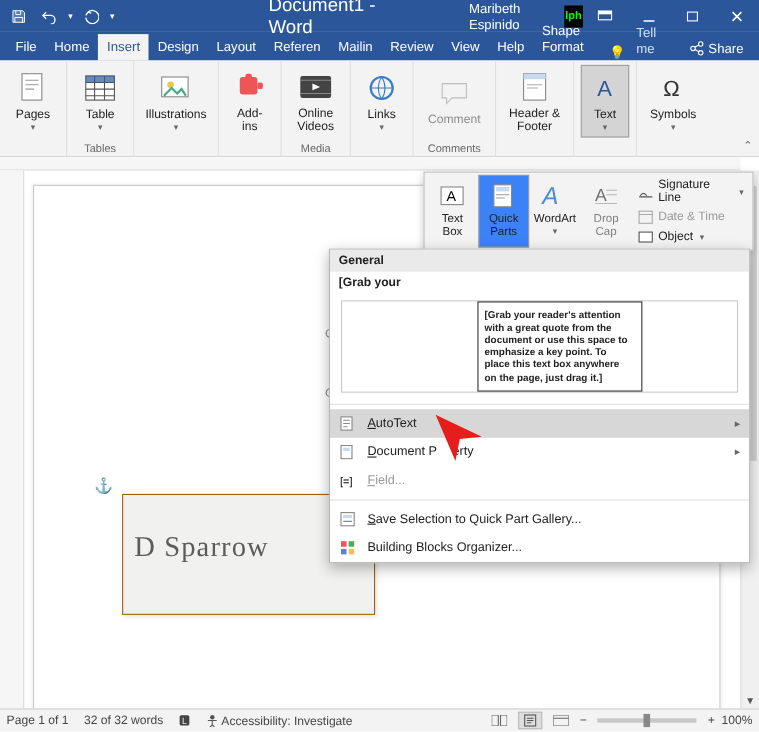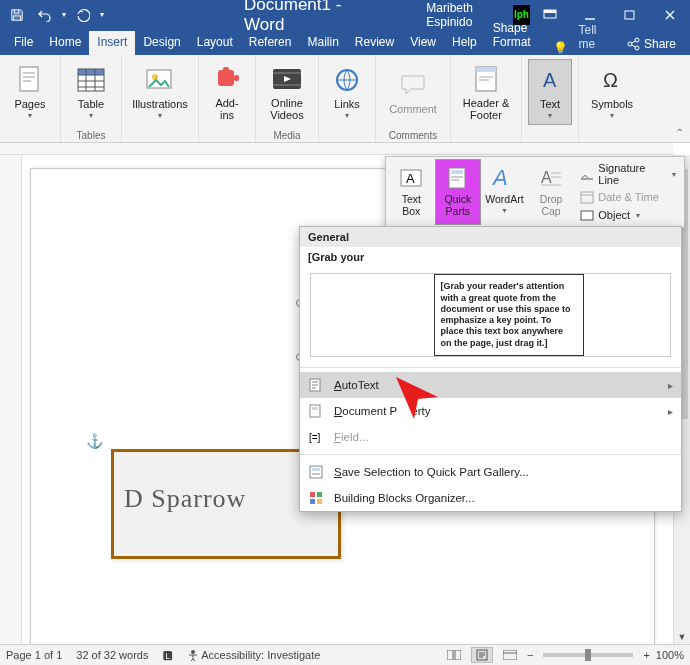--- a/index.html
+++ b/index.html
@@ -28,21 +28,21 @@
 .btn-lg .lbl { font-size:11px; text-align:center; line-height:1.1; margin-top:2px;}
 .btn-lg.active { background:#d4d4d4; border-color:#a0a0a0; }
 .btn-lg.disabled { opacity:0.5; cursor:default;}
 .group .glabel { font-size:10px; color:#666; text-align:center; padding:1px 0;}
 .caret { font-size:8px; color:#666; }
 .collapse-caret { position:absolute; right:6px; bottom:4px; font-size:10px; color:#666; cursor:pointer; }
 
 
 .ribbon2 { position:absolute; top:156px; left:385px; width:300px; background:#f3f3f3; border:1px solid #c0c0c0; box-shadow:0 3px 8px rgba(0,0,0,0.25); display:flex; padding:2px;}
 .btn-mid { display:flex; flex-direction:column; align-items:center; width:48px; height:66px; cursor:pointer; border:1px solid transparent; padding-top:4px;}
-.btn-mid.active { background:#d946ef; border-color:#999; }
+.btn-mid.active { background:#3b82f6; border-color:#999; }
 .btn-mid .ic { width:28px; height:28px; display:flex; align-items:center; justify-content:center; }
 .btn-mid .lbl { font-size:10.5px; text-align:center; line-height:1.1; margin-top:2px;}
 .menu-col { display:flex; flex-direction:column; gap:0px; padding:1px 2px; }
 .menu-item-sm { font-size:11px; padding:2px 4px; display:flex; align-items:center; gap:4px; cursor:pointer;}
 .menu-item-sm .caret { margin-left:2px;}
 .menu-item-sm .smic { width:14px; height:14px; display:flex; align-items:center; justify-content:center; }
 
 
 .gallery { position:absolute; top:226px; left:299px; width:383px; background:#fff; border:1px solid #b5b5b5; box-shadow:0 4px 12px rgba(0,0,0,0.3); z-index:20;}
 .gallery .ghdr { background:#eaeaea; font-weight:600; font-size:11px; padding:4px 8px;}
@@ -61,21 +61,21 @@
 .rulers { position:absolute; top:0; left:0; right:17px; height:12px; background:#f6f6f6; border-bottom:1px solid #ddd;}
 .vruler { position:absolute; top:12px; left:0; width:22px; bottom:0; background:#f6f6f6; border-right:1px solid #ddd;}
 .page { position:absolute; top:25px; left:30px; width:625px; height:590px; background:#fff; border:1px solid #c8c8c8; box-shadow:0 0 4px rgba(0,0,0,0.1);}
 .anchor { position:absolute; top:264px; left:55px; color:#3b6fa5; font-size:14px;}
 .handles-rect { position:absolute; top:130px; left:265px; }
 .h-dot { width:8px; height:8px; border:1px solid #7a7a7a; background:#fff; border-radius:50%; position:absolute;}
 .scrollbar-v { position:absolute; top:12px; right:0; bottom:0; width:17px; background:#f0f0f0; border-left:1px solid #ddd; }
 .scrollbar-v .thumb { position:absolute; top:14px; left:2px; right:2px; height:250px; background:#cfcfcf;}
 .scrollbar-v .arr { position:absolute; left:0; right:0; height:14px; display:flex; align-items:center; justify-content:center; color:#555; font-size:9px;}
 
-.sigbox { position:absolute; top:280px; left:80px; width:230px; height:110px; background:#f1f1ef; border:3px solid #a16207; box-shadow:2px 2px 4px rgba(0,0,0,0.1);}
+.sigbox { position:absolute; top:280px; left:80px; width:230px; height:110px; background:#f1f1ef; border:1px solid #a16207; box-shadow:2px 2px 4px rgba(0,0,0,0.1);}
 .sigtext { font-family:"Brush Script MT","Segoe Script",cursive; font-size:26px; color:#5c5c5c; padding:32px 8px 0 10px; letter-spacing:1px;}
 
 
 .status { position:absolute; bottom:0; left:0; right:0; height:21px; background:#f3f3f3; border-top:1px solid #d0d0d0; display:flex; align-items:center; font-size:11px; color:#444; padding:0 6px; gap:14px;}
 .status .right { margin-left:auto; display:flex; align-items:center; gap:6px;}
 .viewbtn { width:22px; height:16px; border:1px solid transparent; display:flex; align-items:center; justify-content:center; cursor:pointer;}
 .viewbtn.active { background:#ddd; border-color:#bbb;}
 .zoom-slider { width:90px; height:4px; background:#c8c8c8; position:relative; margin:0 4px;}
 .zoom-slider .knob { position:absolute; top:-4px; left:42px; width:6px; height:12px; background:#888;}
 

